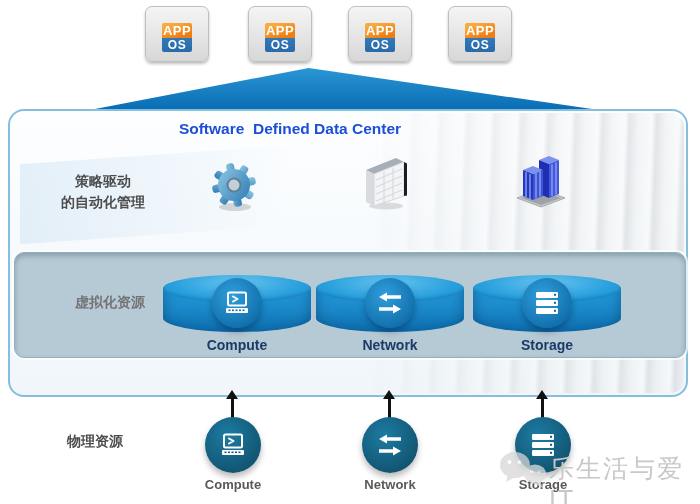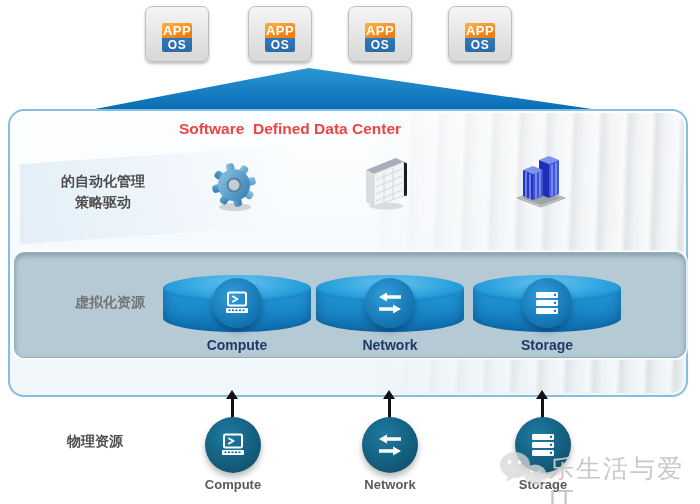--- a/index.html
+++ b/index.html
@@ -30,21 +30,21 @@
     box-sizing:border-box;overflow:hidden;}
   .racks{position:absolute;top:2px;right:2px;bottom:2px;width:48%;
     border-radius:0 13px 13px 0;
     background:repeating-linear-gradient(92deg,#d3d7da 0px,#eceef0 9px,#f7f8f9 22px,#d3d7da 27px);
     -webkit-mask-image:linear-gradient(to right,transparent 0%,rgba(0,0,0,.5) 55%,rgba(0,0,0,.65) 100%);
     mask-image:linear-gradient(to right,transparent 0%,rgba(0,0,0,.5) 55%,rgba(0,0,0,.65) 100%);}
   .streak{left:10px;top:40px;width:380px;height:80px;
     background:linear-gradient(100deg,rgba(185,215,238,.35),rgba(255,255,255,0) 70%);
     transform:skewY(-4deg);}
   .sddc-title{left:8px;top:120px;width:564px;text-align:center;
-    font-size:15.5px;font-weight:bold;color:#ef4444;white-space:pre;}
+    font-size:15.5px;font-weight:bold;color:#1d4ed8;white-space:pre;}
 
   .side-label{font-size:14px;font-weight:bold;color:#4d4d4d;text-align:center;line-height:21px;}
   .mgmt-label{left:38px;top:171px;width:130px;}
   .virt-label{left:50px;top:292px;width:120px;color:#737373;}
   .phys-label{left:40px;top:431px;width:110px;}
 
   .mgmt-caption{font-size:14px;font-weight:bold;color:#3d3d3d;text-align:center;width:120px;}
 
   
   .virt-panel{left:14px;top:252px;width:672px;height:106px;border-radius:10px;
@@ -104,22 +104,22 @@
   <div class="abs triangle"></div>
 
   <div class="abs sddc-box">
     <div class="racks"></div>
     <div class="abs streak"></div>
   </div>
 
   <div class="abs sddc-title">Software  Defined Data Center</div>
 
   <div class="abs side-label mgmt-label">
+    <div>策略驱动</div>
     <div>的自动化管理</div>
-    <div>策略驱动</div>
   </div>
 
   <div class="abs" style="left:205px;top:157px">
     <svg width="58" height="58" viewBox="0 0 58 58">
       <defs>
         <linearGradient id="gearG" x1="0" y1="0" x2="1" y2="1">
           <stop offset="0" stop-color="#8ec6e4"></stop>
             <stop offset="1" stop-color="#2f7cb2"></stop>
         </linearGradient>
       </defs>

